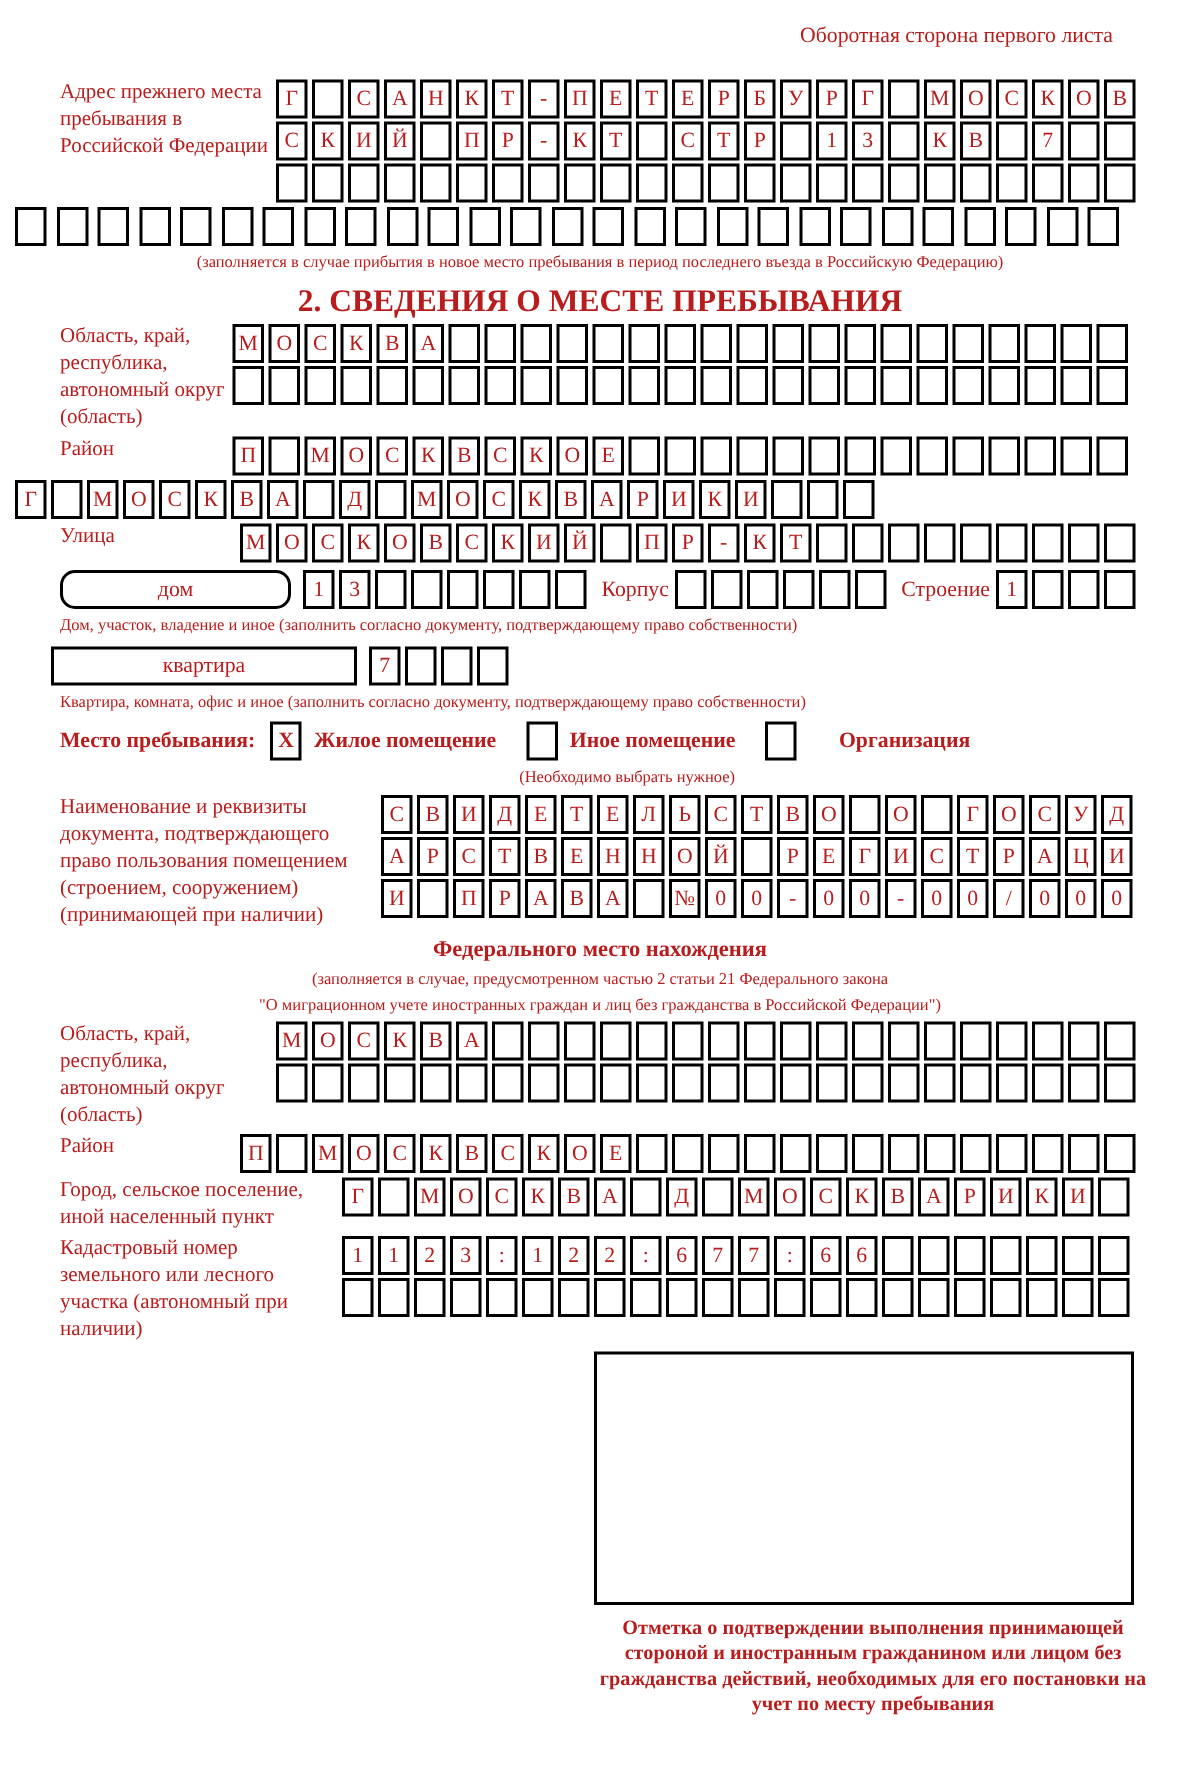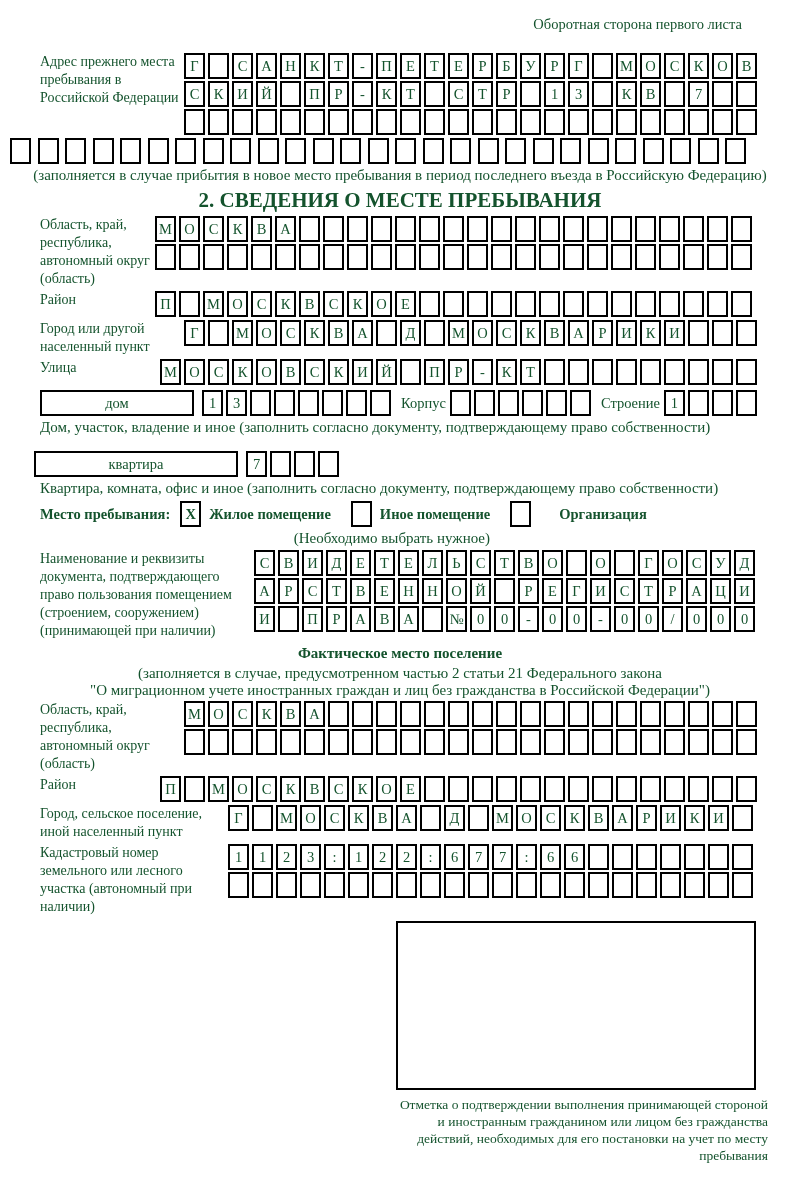--- a/index.html
+++ b/index.html
@@ -1,57 +1,57 @@
 <!DOCTYPE html>
 <html><head>
 <meta charset="utf-8">
 <style>
   html,body{margin:0;padding:0;background:#fff;}
   .page{
     position:relative;
     width:800px;height:1180px;
     box-sizing:border-box;
     padding:16px 10px 0 10px;
-    background:#fff;color:#14532d;
+    background:#fff;color:#b91c1c;
     font-family:"Liberation Serif","DejaVu Serif",serif;
     overflow:hidden;
   }
   .side-note{text-align:right;padding-right:48px;font-size:14.5px;}
   .frow{display:flex;align-items:flex-start;margin-top:3px;}
   .flabel{font-size:14px;line-height:18px;padding-left:30px;box-sizing:border-box;flex-shrink:0;}
   .lw145{width:145px;}
   .lw150{width:150px;}
   .lw174{width:174px;}
   .lw218{width:218px;}
   .lw244{width:244px;}
   .cellrows{display:flex;flex-direction:column;gap:2px;}
   .cells{display:flex;gap:3px;}
   .cells.wide{gap:6.5px;}
   .cell{
     width:17px;height:22px;border:2px solid #000;
     display:flex;align-items:center;justify-content:center;
     font-size:14.5px;flex-shrink:0;background:#fff;
   }
-  .note{font-size:15px;line-height:16px;margin-top:3px;}
+  .note{font-size:11px;line-height:16px;margin-top:3px;}
   .note.center{text-align:center;}
   .note.indent{padding-left:30px;}
   .h2{ text-align:center;font-weight:bold;font-size:21px;margin-top:5px;}
   .h3{ text-align:center;font-weight:bold;font-size:15px;margin-top:5px;}
   .fieldbox{
     border:2px solid #000;height:22px;box-sizing:content-box;
     display:flex;align-items:center;justify-content:center;
     font-size:14.5px;flex-shrink:0;
   }
   .inline-lbl{font-size:14.5px;line-height:26px;white-space:nowrap;}
   .gap8{width:8px;flex-shrink:0;}
   .gap10{width:10px;flex-shrink:0;}
   .gap20{width:20px;flex-shrink:0;}
   .stamp-area{margin-left:386px;margin-top:5px;width:372px;}
   .stamp-box{width:356px;height:165px;border:2px solid #000;}
-  .stamp-caption{margin-top:6px;text-align:right;font-size:13.5px;line-height:17px;}
+  .stamp-caption{margin-top:6px;text-align:center;font-size:13.5px;line-height:17px;font-weight:bold;}
 </style>
 </head>
 <body>
 
 <div class="page">
 
   <div class="side-note">Оборотная сторона первого листа</div>
 
   <div class="frow" style="margin-top:20px;">
     <div class="flabel lw174">Адрес прежнего места пребывания в Российской Федерации</div>
@@ -254,21 +254,20 @@
         <div class="cell"></div>
         <div class="cell"></div>
         <div class="cell"></div>
         <div class="cell"></div>
         <div class="cell"></div>
         <div class="cell"></div>
       </div>
   </div>
 
   <div class="frow">
-    <div class="flabel lw174">Город или другой населенный пункт</div>
     <div class="cells">
         <div class="cell">Г</div>
         <div class="cell"></div>
         <div class="cell">М</div>
         <div class="cell">О</div>
         <div class="cell">С</div>
         <div class="cell">К</div>
         <div class="cell">В</div>
         <div class="cell">А</div>
         <div class="cell"></div>
@@ -315,21 +314,21 @@
         <div class="cell"></div>
         <div class="cell"></div>
         <div class="cell"></div>
         <div class="cell"></div>
         <div class="cell"></div>
         <div class="cell"></div>
       </div>
   </div>
 
   <div class="frow" style="margin-top:5px;margin-left:30px;">
-    <div class="fieldbox" style="width:150px;">дом</div>
+    <div class="fieldbox" style="width:150px;border-radius:10px;">дом</div>
     <div class="gap8"></div>
     <div class="cells">
         <div class="cell">1</div>
         <div class="cell">3</div>
         <div class="cell"></div>
         <div class="cell"></div>
         <div class="cell"></div>
         <div class="cell"></div>
         <div class="cell"></div>
         <div class="cell"></div>
@@ -350,21 +349,21 @@
     <div style="width:4px;flex-shrink:0;"></div>
     <div class="cells">
         <div class="cell">1</div>
         <div class="cell"></div>
         <div class="cell"></div>
         <div class="cell"></div>
       </div>
   </div>
   <div class="note indent">Дом, участок, владение и иное (заполнить согласно документу, подтверждающему право собственности)</div>
 
-  <div class="frow" style="margin-top:16px;margin-left:24px;align-items:center;">
+  <div class="frow" style="margin-top:6px;margin-left:24px;align-items:center;">
     <div class="fieldbox" style="width:200px;">квартира</div>
     <div class="gap8"></div>
     <div class="cells">
         <div class="cell">7</div>
         <div class="cell"></div>
         <div class="cell"></div>
         <div class="cell"></div>
       </div>
   </div>
   <div class="note indent">Квартира, комната, офис и иное (заполнить согласно документу, подтверждающему право собственности)</div>
@@ -454,21 +453,21 @@
           <div class="cell">0</div>
           <div class="cell">0</div>
           <div class="cell">/</div>
           <div class="cell">0</div>
           <div class="cell">0</div>
           <div class="cell">0</div>
         </div>
     </div>
   </div>
 
-  <div class="h3">Фактическое место поселение</div>
+  <div class="h3">Федерального место нахождения</div>
   <div class="note center">(заполняется в случае, предусмотренном частью 2 статьи 21 Федерального закона</div>
   <div class="note center" style="margin-top:1px;">"О миграционном учете иностранных граждан и лиц без гражданства в Российской Федерации")</div>
 
   <div class="frow">
     <div class="flabel lw174">Область, край, республика, автономный округ (область)</div>
     <div class="cellrows">
       <div class="cells">
           <div class="cell">М</div>
           <div class="cell">О</div>
           <div class="cell">С</div>

